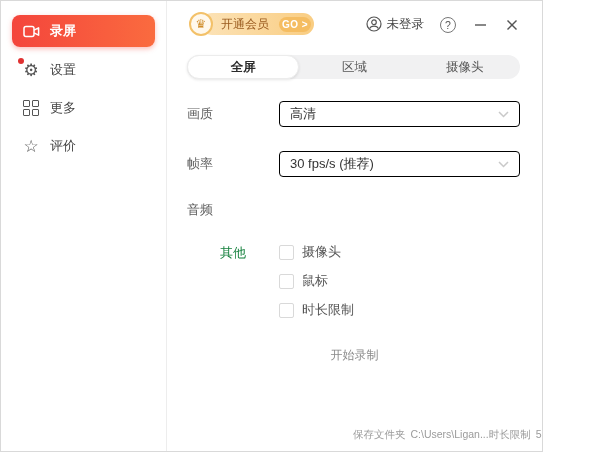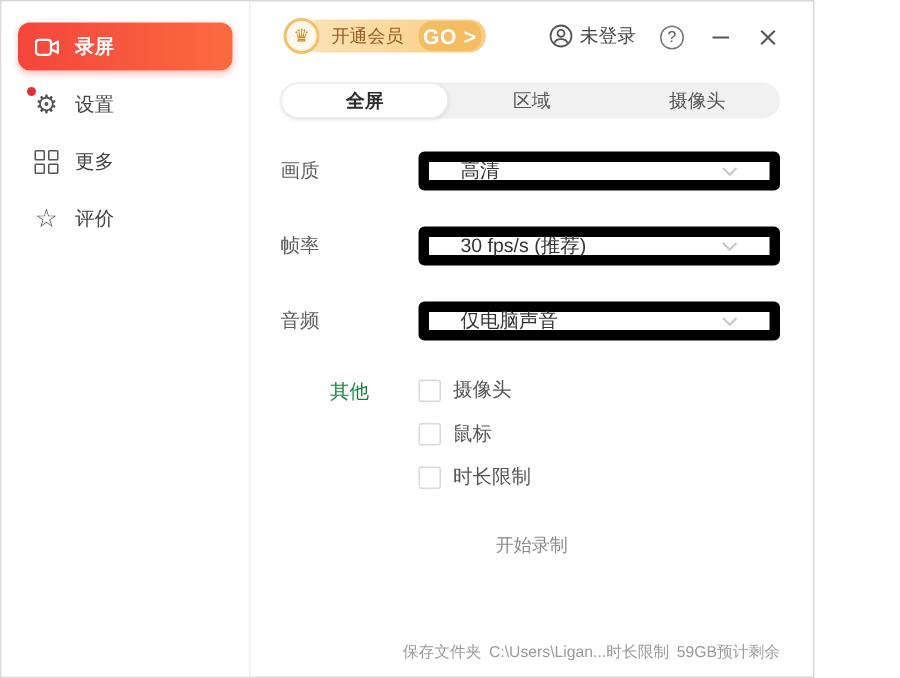--- a/index.html
+++ b/index.html
@@ -22,54 +22,54 @@
 
   
   .main { flex:1; display:flex; flex-direction:column; position:relative; }
   .topbar { height:46px; display:flex; align-items:center; justify-content:space-between; padding:0 22px; }
 
   .member { display:flex; align-items:center; cursor:pointer; }
   .crown-circle { width:24px; height:24px; border-radius:50%; background:#fff8ec; border:2px solid #f3c169; display:flex; align-items:center; justify-content:center; z-index:2; }
   .crown-circle span { font-family:"DejaVu Sans",sans-serif; font-size:12px; color:#cf8c2a; line-height:1; }
   .member-pill { display:flex; align-items:center; height:22px; margin-left:-12px; padding:0 3px 0 20px; border-radius:11px; background:linear-gradient(90deg,#fce3b8,#f9cd82); }
   .member-label { color:#9a5b1f; font-size:12px; margin-right:10px; }
-  .member-go { background:#f5bd62; color:#fff; font-size:14px; font-weight:bold; padding:2px 3px; border-radius:9px; letter-spacing:.5px; }
+  .member-go { background:#f5bd62; color:#fff; font-size:10px; font-weight:bold; padding:2px 3px; border-radius:9px; letter-spacing:.5px; }
 
   .top-right { display:flex; align-items:flex-end; gap:16px; color:#555; }
   .login { display:flex; align-items:center; gap:5px; cursor:pointer; font-size:12.5px; color:#444; }
   .help-circle { width:16px; height:16px; border:1px solid #777; border-radius:50%; font-size:10.5px; color:#555; display:flex; align-items:center; justify-content:center; cursor:pointer; }
   .winbtn { width:16px; height:16px; display:flex; align-items:center; justify-content:center; cursor:pointer; color:#555; }
 
   
   .tabs { margin:8px 22px 0 20px; height:24px; background:#f1f1f2; border-radius:12px; display:flex; }
   .tab { flex:1; display:flex; align-items:center; justify-content:center; font-size:12.5px; color:#555; border-radius:12px; cursor:pointer; }
   .tab.active { background:#fff; color:#2b2b2b; font-weight:bold; box-shadow:0 1px 3px rgba(0,0,0,.10); border:1px solid #ececec; }
 
   
   .form { padding:22px 22px 0 20px; }
   .frow { display:flex; align-items:center; margin-bottom:24px; }
   .frow .flabel { width:92px; color:#5f5f5f; font-size:13px; flex-shrink:0; }
-  .select { flex:1; height:26px; border:7px solid #000000; border-radius:4px; display:flex; align-items:center; justify-content:space-between; padding:0 21px; cursor:pointer; background:#fff; }
+  .select { flex:1; height:26px; border:1px solid #000000; border-radius:4px; display:flex; align-items:center; justify-content:space-between; padding:0 10px; cursor:pointer; background:#fff; }
   .select .val { font-size:13px; color:#333; }
   .select svg { stroke:#c9c9c9; }
 
   .other-row { display:flex; align-items:flex-start; margin-bottom:0; }
   .other-row .flabel { width:92px; color:#15803d; font-size:13px; flex-shrink:0; padding-top:1px;text-align:center; }
   .checks { display:flex; flex-direction:column; gap:11px; }
   .check { display:flex; align-items:center; gap:8px; cursor:pointer; }
   .box { width:15px; height:15px; border:1px solid #d9d9d9; border-radius:2px; background:#fff; }
   .check .clabel { font-size:13px; color:#555; }
 
   
   .rec-area { display:flex; flex-direction:column; align-items:center; margin-top:18px; }
   .rec-btn { width:52px; height:52px; border-radius:50%; background:linear-gradient(180deg,#fb6e54,#f7503d); color:#fff; font-weight:bold; font-size:13.5px; display:flex; align-items:center; justify-content:center; cursor:pointer; letter-spacing:.5px; box-shadow:0 3px 8px rgba(247,80,61,.30); }
   .rec-caption { margin-top:10px; font-size:12px; color:#8a8a8a; }
 
   
-  .statusbar { position:absolute; left:186px; right:22px; bottom:9px; display:flex; justify-content:flex-end; font-size:10.5px; color:#9b9b9b; }
+  .statusbar { position:absolute; left:186px; right:22px; bottom:9px; display:flex; justify-content:space-between; font-size:10.5px; color:#9b9b9b; }
   .status-item { white-space:nowrap; }
   .status-item .sv { margin-left:5px; }
 </style>
 </head>
 <body>
 
 <div class="window">
 
   <div class="sidebar">
     <div class="nav-item active">
@@ -163,26 +163,20 @@
         <span class="flabel">帧率</span>
         <div class="select">
           <span class="val">30 fps/s (推荐)</span>
           <svg width="11" height="7" viewBox="0 0 11 7" fill="none" stroke-width="1.5">
               <polyline points="1,1 5.5,5.5 10,1"></polyline>
             </svg>
         </div>
       </div>
       <div class="frow">
         <span class="flabel">音频</span>
-        <div class="select">
-          <span class="val">仅电脑声音</span>
-          <svg width="11" height="7" viewBox="0 0 11 7" fill="none" stroke-width="1.5">
-              <polyline points="1,1 5.5,5.5 10,1"></polyline>
-            </svg>
-        </div>
       </div>
       <div class="other-row">
         <span class="flabel">其他</span>
         <div class="checks">
           <label class="check">
             <span class="box"></span>
             <span class="clabel">摄像头</span>
           </label>
           <label class="check">
             <span class="box"></span>

